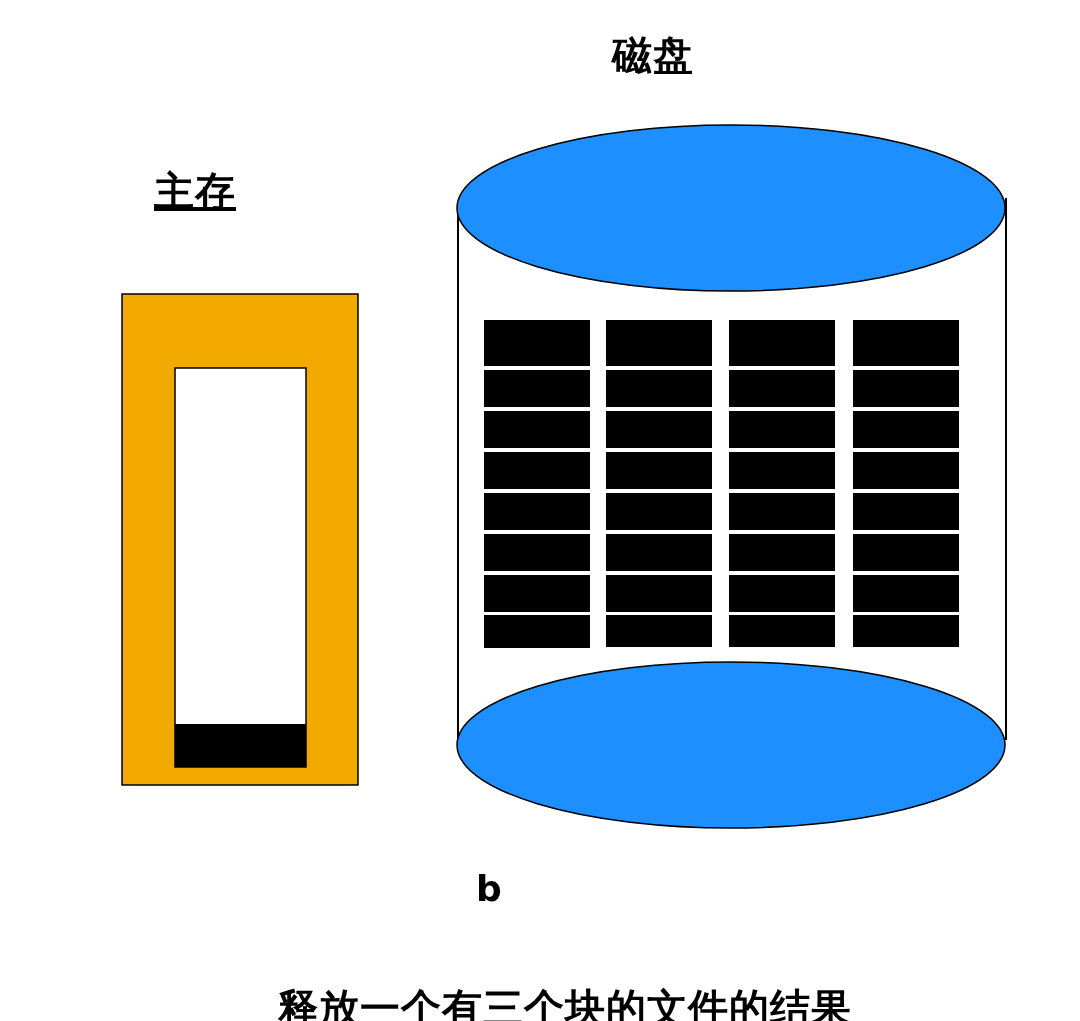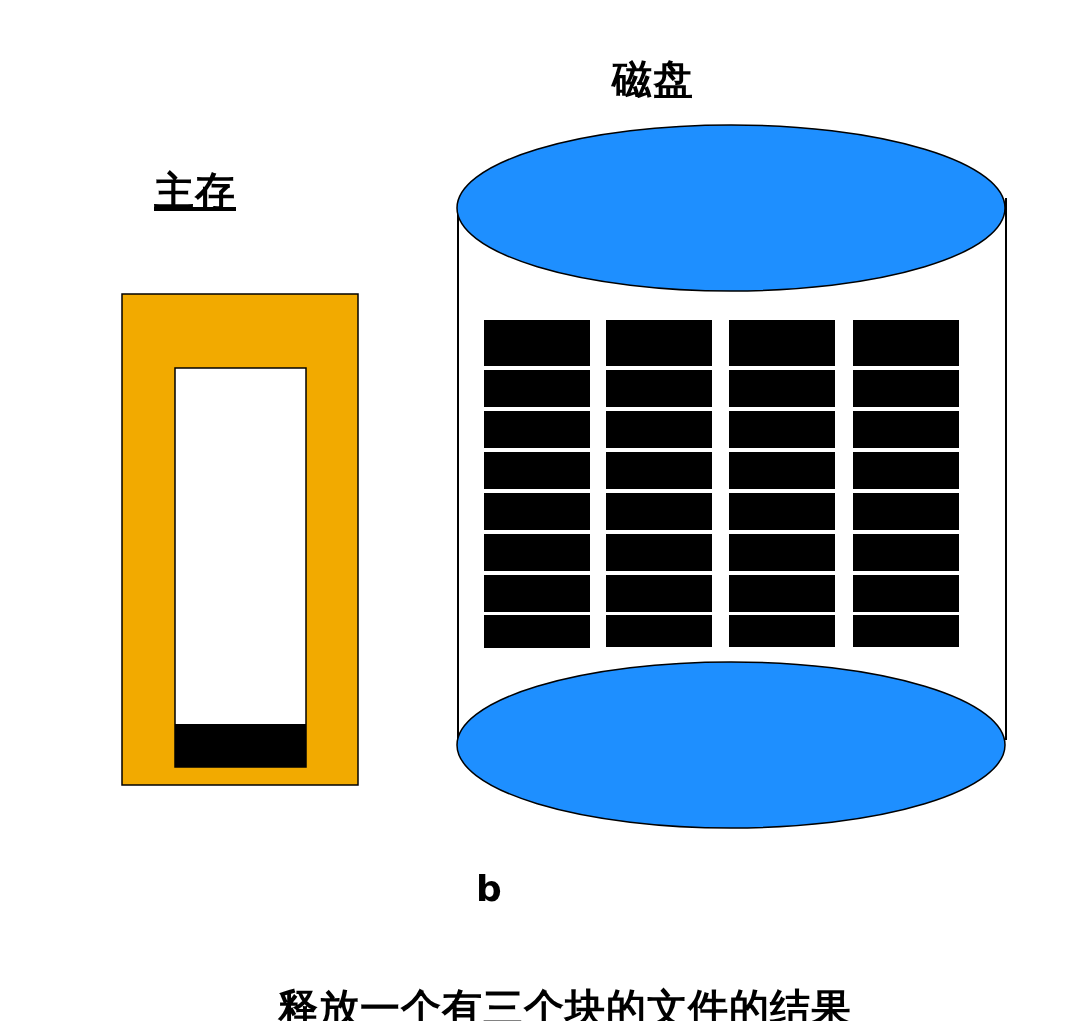--- a/index.html
+++ b/index.html
@@ -1,18 +1,18 @@
 <!DOCTYPE html>
 <html><head>
   <meta charset="utf-8">
   <style>
     html, body { margin: 0; padding: 0; background: #ffffff; }
     body { width: 1080px; height: 1021px; position: relative; overflow: hidden; font-family: "DejaVu Sans", sans-serif; }
     .label { position: absolute; color: #000; font-weight: bold; white-space: nowrap; }
-    #disk-title { left: 612px; top: 52px; font-size: 40px; letter-spacing: 1px; }
+    #disk-title { left: 612px; top: 28px; font-size: 40px; letter-spacing: 1px; }
     #memory-title { left: 154px; top: 164px; font-size: 40px; letter-spacing: 1px; text-decoration: underline; }
     #sub-label { left: 476px; top: 868px; font-size: 36px; }
     #caption { left: 278px; top: 981px; font-size: 40px; letter-spacing: 1px; }
     svg.diagram { position: absolute; left: 0; top: 0; }
   </style>
 </head>
 <body>
 
 <div class="label" id="disk-title">磁盘</div>
 <div class="label" id="memory-title">主存</div>

